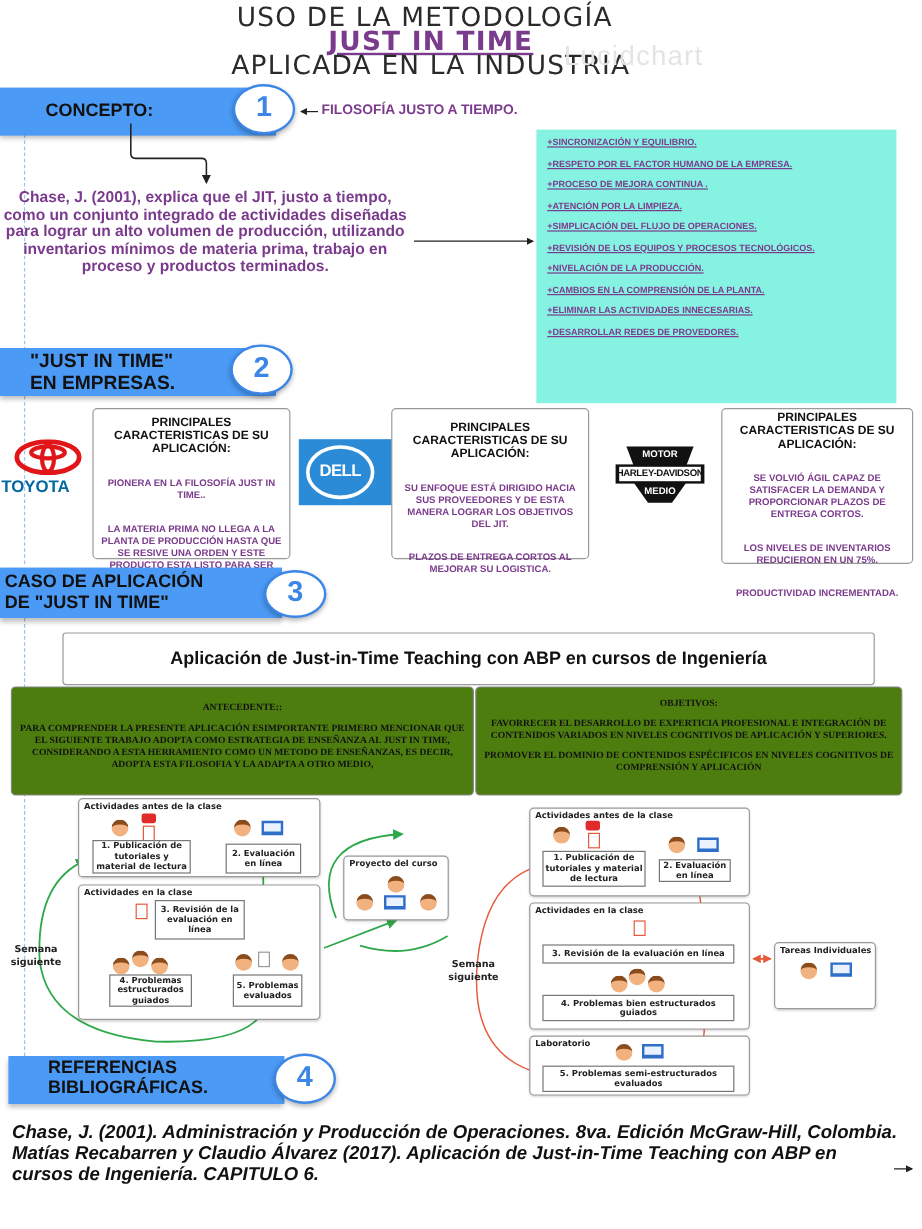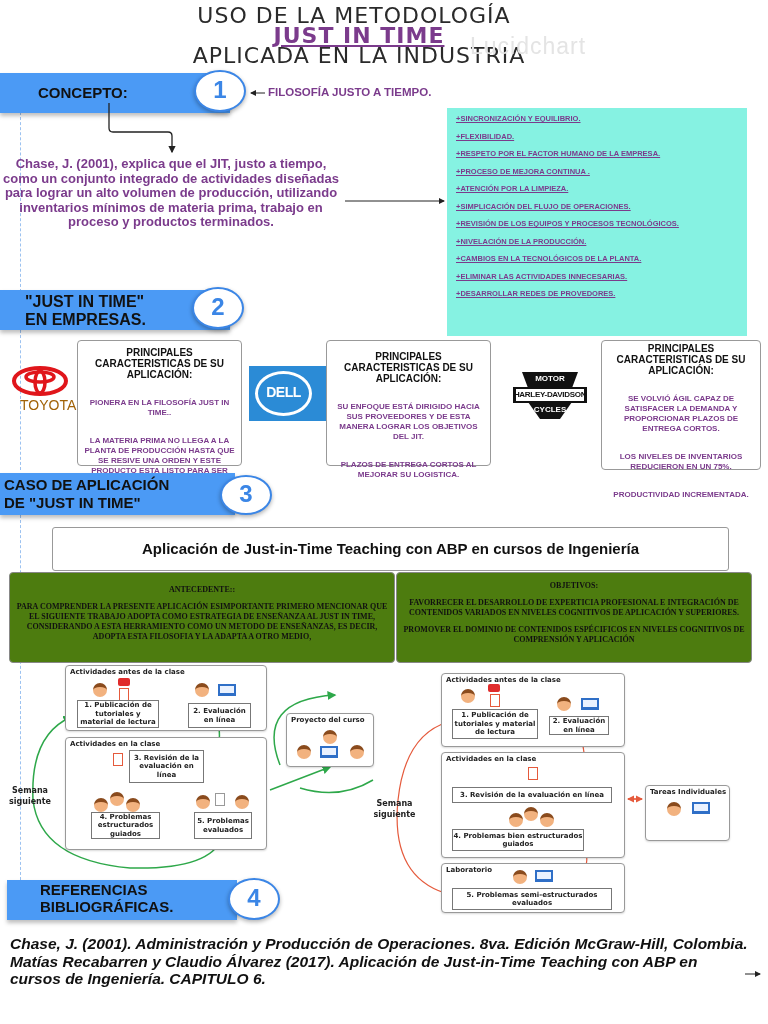--- a/index.html
+++ b/index.html
@@ -102,45 +102,44 @@
     <line x1="642" y1="799" x2="628" y2="799" marker-end="url(#ahr)"></line>
   </g>
 </svg>
 
 <div class="abs purple" style="left:268px;top:86px;font-size:11.5px;font-weight:bold;">FILOSOFÍA JUSTO A TIEMPO.</div>
 
 <div class="abs purple" style="left:2px;top:157px;width:338px;text-align:center;font-size:13px;font-weight:bold;line-height:14.5px;">Chase, J. (2001), explica que el JIT, justo a tiempo, como un conjunto integrado de actividades diseñadas para lograr un alto volumen de producción, utilizando inventarios mínimos de materia prima, trabajo en proceso y productos terminados.</div>
 
 <div class="cyan-box">
   <div class="cyan-item">+SINCRONIZACIÓN Y EQUILIBRIO.</div>
-  <div class="cyan-item">+FLEXIBILIDAD.</div>
   <div class="cyan-item">+RESPETO POR EL FACTOR HUMANO DE LA EMPRESA.</div>
   <div class="cyan-item">+PROCESO DE MEJORA CONTINUA .</div>
   <div class="cyan-item">+ATENCIÓN POR LA LIMPIEZA.</div>
   <div class="cyan-item">+SIMPLICACIÓN DEL FLUJO DE OPERACIONES.</div>
   <div class="cyan-item">+REVISIÓN DE LOS EQUIPOS Y PROCESOS TECNOLÓGICOS.</div>
   <div class="cyan-item">+NIVELACIÓN DE LA PRODUCCIÓN.</div>
-  <div class="cyan-item">+CAMBIOS EN LA TECNOLÓGICOS DE LA PLANTA.</div>
+  <div class="cyan-item">+CAMBIOS EN LA COMPRENSIÓN DE LA PLANTA.</div>
   <div class="cyan-item">+ELIMINAR LAS ACTIVIDADES INNECESARIAS.</div>
   <div class="cyan-item">+DESARROLLAR REDES DE PROVEDORES.</div>
 </div>
 
 <div class="sec-bar" style="left:0;top:290px;width:230px;height:40px;"></div>
 <div class="sec-label" style="left:25px;top:293px;font-size:16px;">"JUST IN TIME"</div>
 <div class="sec-label" style="left:25px;top:311px;font-size:16px;">EN EMPRESAS.</div>
 <div class="num-circle" style="left:192px;top:287px;width:52px;height:42px;line-height:36px;">2</div>
 
 <div class="abs" style="left:10px;top:366px;width:60px;height:30px;">
   <svg width="60" height="30" viewBox="0 0 60 30">
     <ellipse cx="30" cy="15" rx="26" ry="13" fill="none" stroke="#e0161b" stroke-width="4"></ellipse>
     <ellipse cx="30" cy="11" rx="14" ry="5" fill="none" stroke="#e0161b" stroke-width="3.5"></ellipse>
     <ellipse cx="30" cy="16" rx="5" ry="11" fill="none" stroke="#e0161b" stroke-width="3.5"></ellipse>
   </svg>
 </div>
-<div class="abs" style="left:1px;top:397px;font-size:14px;font-weight:normal;color:#a16207;padding-left:19px;">TOYOTA</div>
+<div class="abs" style="left:1px;top:397px;font-size:14px;font-weight:bold;color:#0369a1;">TOYOTA</div>
 
 <div class="card" style="left:77px;top:340px;width:165px;height:126px;padding:6px 6px;">
   <div class="hd">PRINCIPALES CARACTERISTICAS DE SU APLICACIÓN:</div>
   <div class="bd">PIONERA EN LA FILOSOFÍA JUST IN TIME..</div>
   <div class="bd">LA MATERIA PRIMA NO LLEGA A LA PLANTA DE PRODUCCIÓN HASTA QUE SE RESIVE UNA ORDEN Y ESTE PRODUCTO ESTA LISTO PARA SER CONSTRUIDO.</div>
 </div>
 
 <div class="abs" style="left:249px;top:366px;width:91px;height:55px;background:#2b8bd6;">
   <div style="position:absolute;left:6px;top:5px;width:57px;height:45px;border:3px solid #fff;border-radius:50%;"></div>
   <div style="position:absolute;left:0;top:18px;width:69px;text-align:center;color:#fff;font-weight:bold;font-size:14px;letter-spacing:-0.5px;">DELL</div>
@@ -154,21 +153,21 @@
 
 <div class="abs" style="left:510px;top:368px;width:80px;height:55px;">
   <svg width="80" height="55" viewBox="0 0 80 55">
     <path d="M12,4 L68,4 L62,20 L18,20 Z" fill="#111"></path>
     <rect x="3" y="19" width="74" height="16" fill="#111"></rect>
     <path d="M18,34 L62,34 L50,51 L30,51 Z" fill="#111"></path>
     <rect x="6" y="21" width="68" height="12" fill="#fff"></rect>
   </svg>
   <div style="position:absolute;left:0;top:6px;width:80px;text-align:center;color:#fff;font-size:8px;font-weight:bold;">MOTOR</div>
   <div style="position:absolute;left:0;top:22px;width:80px;text-align:center;color:#111;font-size:8px;font-weight:bold;letter-spacing:-0.3px;">HARLEY-DAVIDSON</div>
-  <div style="position:absolute;left:0;top:37px;width:80px;text-align:center;color:#fff;font-size:8px;font-weight:bold;">CYCLES</div>
+  <div style="position:absolute;left:0;top:37px;width:80px;text-align:center;color:#fff;font-size:8px;font-weight:bold;">MEDIO</div>
 </div>
 
 <div class="card" style="left:601px;top:340px;width:160px;height:130px;padding:2px 4px;">
   <div class="hd">PRINCIPALES CARACTERISTICAS DE SU APLICACIÓN:</div>
   <div class="bd">SE VOLVIÓ ÁGIL CAPAZ DE SATISFACER LA DEMANDA Y PROPORCIONAR PLAZOS DE ENTREGA CORTOS.</div>
   <div class="bd">LOS NIVELES DE INVENTARIOS REDUCIERON EN UN 75%.</div>
   <div class="bd">PRODUCTIVIDAD INCREMENTADA.</div>
 </div>
 
 <div class="sec-bar" style="left:0;top:473px;width:235px;height:42px;"></div>
@@ -236,21 +235,21 @@
 <div class="step" style="left:549px;top:716px;width:60px;height:19px;">2. Evaluación en línea</div>
 
 <div class="grp" style="left:441px;top:752px;width:184px;height:106px;">
   <div class="grp-lbl">Actividades en la clase</div>
 </div>
 <div class="doc" style="left:528px;top:767px;"></div>
 <div class="step" style="left:452px;top:787px;width:160px;height:16px;">3. Revisión de la evaluación en línea</div>
 <div class="face" style="left:509px;top:813px;"></div>
 <div class="face" style="left:524px;top:807px;"></div>
 <div class="face" style="left:540px;top:813px;"></div>
-<div class="step" style="left:452px;top:829px;width:132px;height:22px;">4. Problemas bien estructurados guiados</div>
+<div class="step" style="left:452px;top:829px;width:160px;height:22px;">4. Problemas bien estructurados guiados</div>
 
 <div class="grp" style="left:441px;top:863px;width:184px;height:50px;">
   <div class="grp-lbl">Laboratorio</div>
 </div>
 <div class="face" style="left:513px;top:870px;"></div>
 <div class="laptop" style="left:535px;top:870px;border-color:#2f6fc7;"></div>
 <div class="step" style="left:452px;top:888px;width:160px;height:22px;">5. Problemas semi-estructurados evaluados</div>
 
 <div class="side-lbl" style="left:372px;top:798px;width:45px;">Semana siguiente</div>
 

